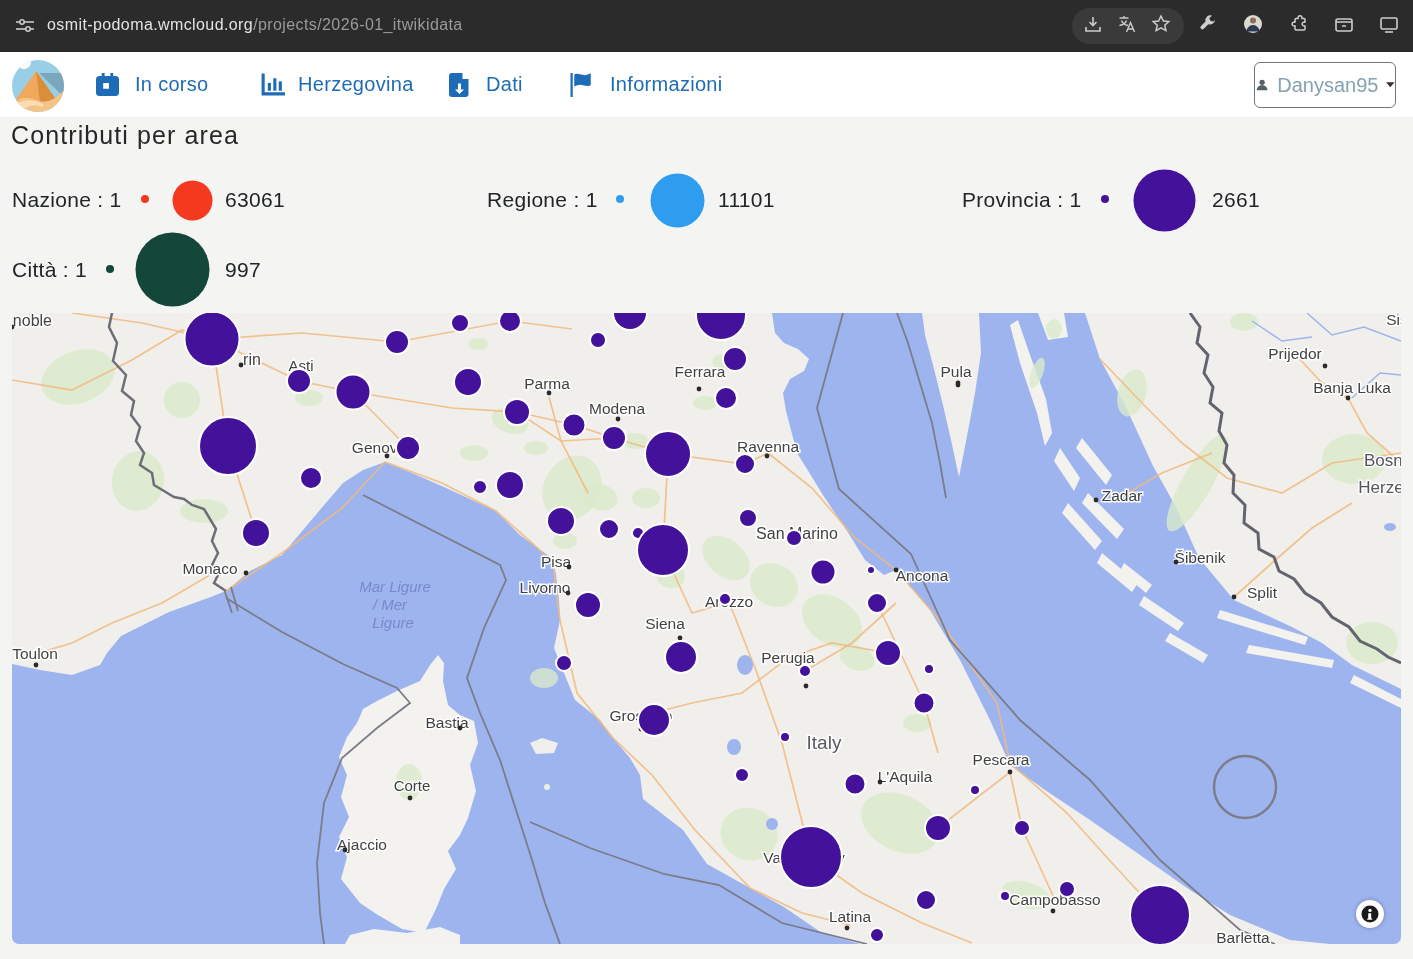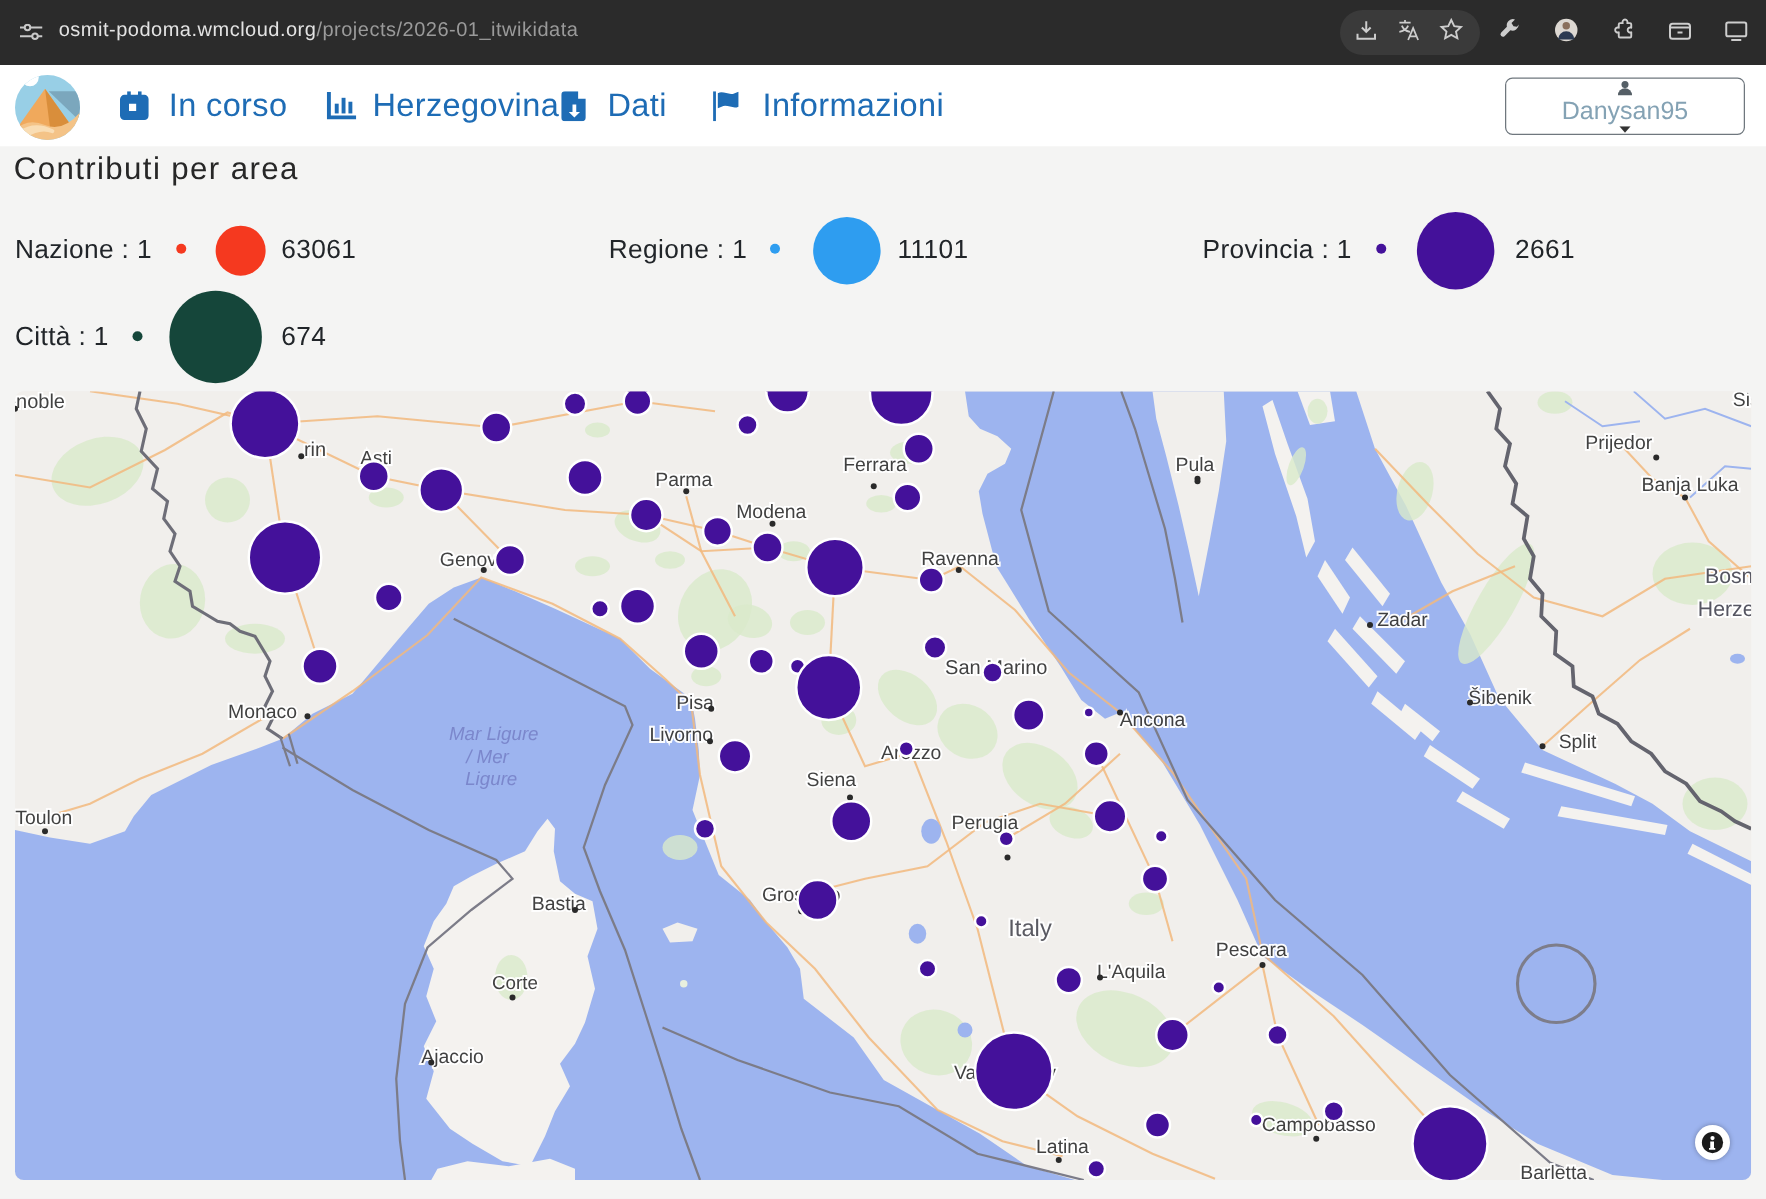--- a/index.html
+++ b/index.html
@@ -1,22 +1,22 @@
 <!DOCTYPE html>
 <html><head><meta charset="utf-8">
 <style>
 * { margin:0; padding:0; box-sizing:border-box; }
 body { width:1413px; height:959px; overflow:hidden; font-family:"Liberation Sans", sans-serif; background:#f4f4f3; position:relative; }
 .toolbar { position:absolute; left:0; top:0; width:1413px; height:52px; background:#2b2b2b; }
 .url { position:absolute; left:47px; top:16px; font-size:16px; color:#e3e3e3; letter-spacing:0.4px; }
 .url span { color:#9a9a9a; }
 .ticon { position:absolute; top:14px; }
 .navbar { position:absolute; left:0; top:52px; width:1413px; height:65px; background:#ffffff; }
-.nav-item { position:absolute; top:0; height:65px; display:flex; align-items:center; color:#1e6cb5; font-size:26px; letter-spacing:0.3px; }
-.userbtn { position:absolute; right:17px; top:10px; width:192px; height:46px; border:1px solid #6f777e; border-radius:6px; display:flex; align-items:center; justify-content:center; background:#fff;flex-direction:column; }
+.nav-item { position:absolute; top:0; height:65px; display:flex; align-items:center; color:#1e6cb5; font-size:20px; letter-spacing:0.3px; }
+.userbtn { position:absolute; right:17px; top:10px; width:142px; height:46px; border:1px solid #6f777e; border-radius:6px; display:flex; align-items:center; justify-content:center; background:#fff; }
 .userbtn .uname { color:#84a2b4; font-size:20px; margin:0 8px 0 8px; }
 h1 { position:absolute; left:11px; top:121px; font-size:25px; font-weight:400; color:#272727; letter-spacing:1.1px; }
 .leg { position:absolute; font-size:21px; color:#212529; letter-spacing:0.3px; }
 .map { position:absolute; left:12px; top:313px; width:1389px; height:631px; border-radius:7px; overflow:hidden; background:#f1efec; }
 .infobtn { position:absolute; right:17px; bottom:16px; width:28px; height:28px; border-radius:50%; background:#fff; box-shadow:0 0 4px rgba(0,0,0,0.3); }
 </style></head>
 <body>
 <div class="toolbar">
   <svg class="ticon" style="left:16px;top:19px" width="18" height="14" viewBox="0 0 18 14">
       <g stroke="#c9c9c9" stroke-width="1.6" fill="none">
@@ -139,21 +139,21 @@
     <circle cx="31.5" cy="31.5" r="31" fill="#44119a"></circle>
   </svg>
 <div class="leg" style="left:1212px;top:188px">2661</div>
 <div class="leg" style="left:12px;top:258px">Città : 1</div>
 <svg class="leg" style="left:105px;top:264px" width="10" height="10">
     <circle cx="5" cy="5" r="4" fill="#15463a"></circle>
   </svg>
 <svg class="leg" style="left:135px;top:232px" width="75" height="75">
     <circle cx="37.5" cy="37.5" r="37" fill="#15463a"></circle>
   </svg>
-<div class="leg" style="left:225px;top:258px">674</div>
+<div class="leg" style="left:225px;top:258px">997</div>
 <div class="map">
 <svg width="1389" height="631" viewBox="0 0 1389 631" style="display:block">
 <rect width="1389" height="631" fill="#f1efec"></rect>
 <path d="M0,351 L28,357 L60,362 L88,352 L95,340 L109,323 L157,299 L196,285 L214,278 L238,258 L270,242 L307,198 L331,170 L351,157 L373,149 L400,160 L432,174 L484,198 L508,222 L541,246 L544,262 L547,287 L548,307 L542,335 L552,360 L563,387 L588,407 L601,425 L618,445 L628,462 L631,486 L671,517 L695,551 L738,575 L772,594 L810,620 L848,631 L0,631 Z" fill="#9db4ef"></path>
 <path d="M760,0 L763,20 L772,30 L786,36 L797,46 L792,58 L778,66 L771,80 L774,98 L785,140 L795,156 L811,182 L837,221 L853,247 L872,262 L884,257 L918,297 L948,347 L978,407 L998,452 L1033,477 L1078,507 L1128,542 L1178,577 L1218,602 L1278,627 L1318,631 L1389,631 L1389,376 L1340,352 L1310,330 L1280,314 L1222,287 L1187,245 L1164,194 L1141,153 L1113,92 L1088,46 L1073,0 Z" fill="#9db4ef"></path>
 <path d="M910,0 L913,22 L921,52 L931,92 L939,127 L947,164 L956,118 L963,80 L969,40 L967,0 Z" fill="#f1efec"></path>
 <path d="M998,12 L1006,7 L1018,42 L1034,86 L1040,120 L1033,133 L1025,100 L1008,50 Z" fill="#f4f2ef"></path>
 <path d="M1026,0 L1052,0 L1056,24 L1036,27 Z" fill="#f4f2ef"></path>
 <path d="M1048,135 L1068,165 L1062,178 L1042,148 Z" fill="#f4f2ef"></path>
 <path d="M1070,125 L1100,162 L1094,172 L1064,135 Z" fill="#f4f2ef"></path>

